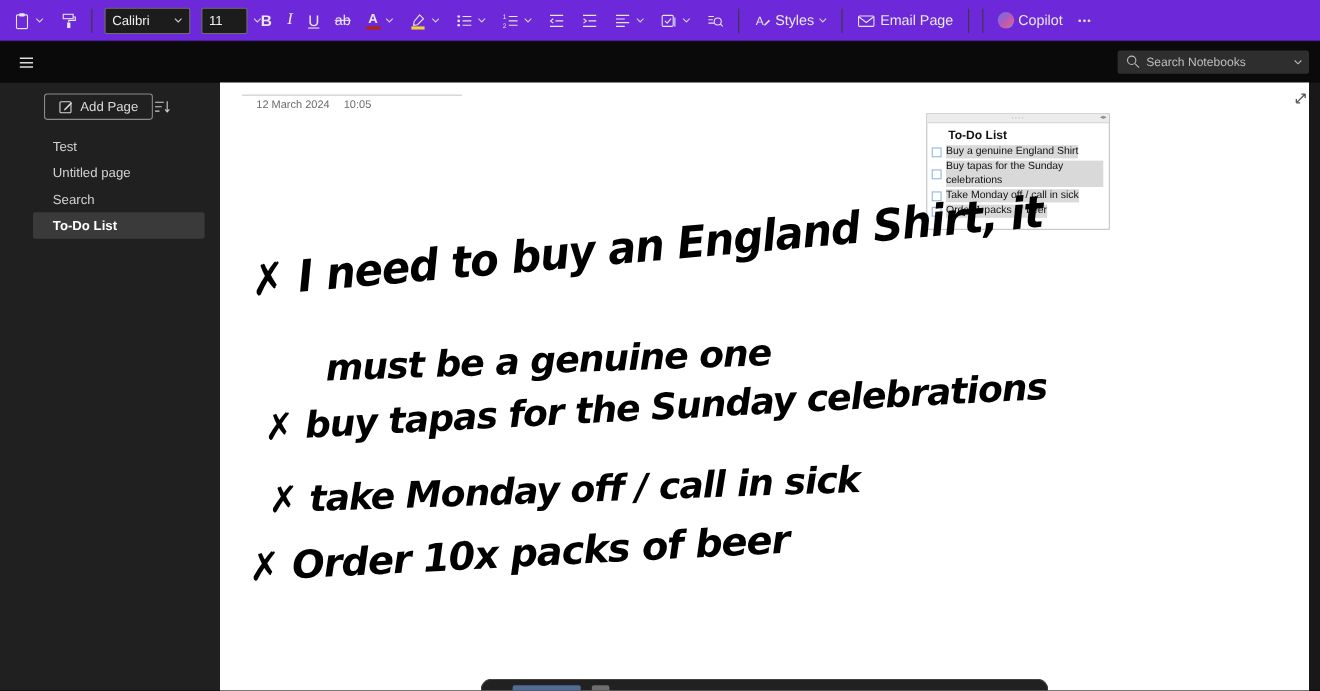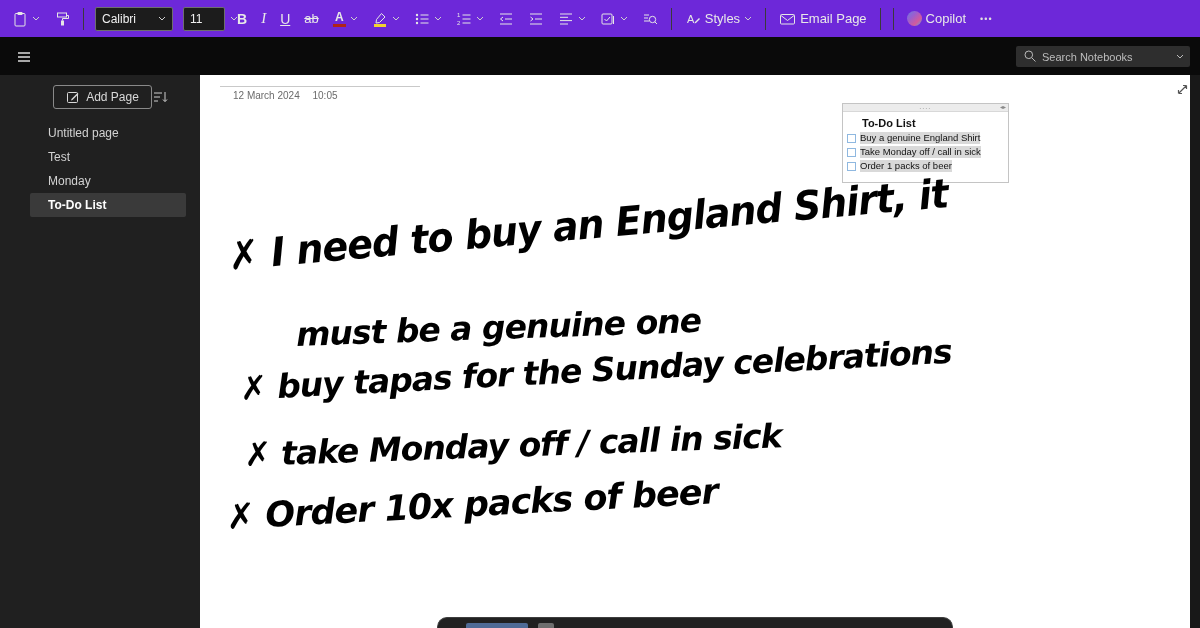--- a/index.html
+++ b/index.html
@@ -28,21 +28,21 @@
   .navrow { position:relative; display:flex; align-items:center; height:37px; background:#0a0a0a; padding:0 10px; }
   .search-wrap { position:absolute; right:10px; top:8px; width:174px; height:21px; }
   .search-wrap input { width:100%; height:100%; background:#2e2e2e; border:none; border-radius:2px; color:#cccccc; font-size:11px; padding:0 0 0 26px; outline:none; }
   .search-wrap input::placeholder { color:#bdbdbd; }
   .search-ico { position:absolute; left:7px; top:3px; }
   .search-chev { position:absolute; right:6px; top:8px; }
 
   
   .bodyrow { display:flex; height:553px; }
   .sidebar { width:200px; background:#202020; flex:none; padding-top:10px; }
-  .addrow { display:flex; align-items:center; justify-content:center; padding:0 19px 0 40px; margin-bottom:12px; }
+  .addrow { display:flex; align-items:center; justify-content:flex-start; padding:0 19px 0 40px; margin-bottom:12px; }
   .addpage { display:flex; align-items:center; gap:6px; border:1px solid #8a8a8a; border-radius:3px; color:#d9d9d9; font-size:12px; padding:4px 12px; background:transparent; }
   .page-item { margin:0 14px 0 30px; padding:5px 4px 5px 18px; font-size:12px; color:#d2d2d2; border-radius:2px; cursor:default; }
   .page-item.active { background:#3a3a3a; color:#ffffff; font-weight:bold; }
 
   .canvas { position:relative; width:990px; background:#ffffff; flex:none; overflow:hidden; }
   .rstrip { width:10px; background:#181818; flex:none; }
 
   
   .date-rule { position:absolute; left:20px; top:11px; width:200px; height:1px; background:#c9c9c9; }
   .date-line { position:absolute; left:33px; top:15px; font-size:10px; color:#6b6b6b; }
@@ -331,23 +331,23 @@
           <span>Add Page</span>
         </button>
         <span>
           <svg width="16" height="16" viewBox="0 0 16 16">
               <path d="M2 4h8M2 8h6M2 12h4" stroke="#cfcfcf"></path>
               <path d="M13 3v9M11 10.5l2 2.2 2-2.2" stroke="#cfcfcf" fill="none"></path>
             </svg>
         </span>
       </div>
       <div>
+          <div class="page-item">Test</div>
           <div class="page-item">Untitled page</div>
-          <div class="page-item">Test</div>
-          <div class="page-item">Monday</div>
+          <div class="page-item">Search</div>
           <div class="page-item active">To-Do List</div>
         </div>
     </div>
 
     <div class="canvas">
       <div class="date-rule"></div>
       <div class="date-line">
         <span>12 March 2024</span>
         <span class="time">10:05</span>
       </div>
@@ -365,20 +365,24 @@
         </div>
         <div class="todo-body">
           <div class="todo-title">To-Do List</div>
           <div>
               <div class="todo-row">
                 <span class="todo-checkbox"></span>
                 <span class="todo-text">Buy a genuine England Shirt</span>
               </div>
               <div class="todo-row">
                 <span class="todo-checkbox"></span>
+                <span class="todo-text">Buy tapas for the Sunday celebrations</span>
+              </div>
+              <div class="todo-row">
+                <span class="todo-checkbox"></span>
                 <span class="todo-text">Take Monday off / call in sick</span>
               </div>
               <div class="todo-row">
                 <span class="todo-checkbox"></span>
                 <span class="todo-text">Order 1 packs of beer</span>
               </div>
             </div>
         </div>
       </div>
 

